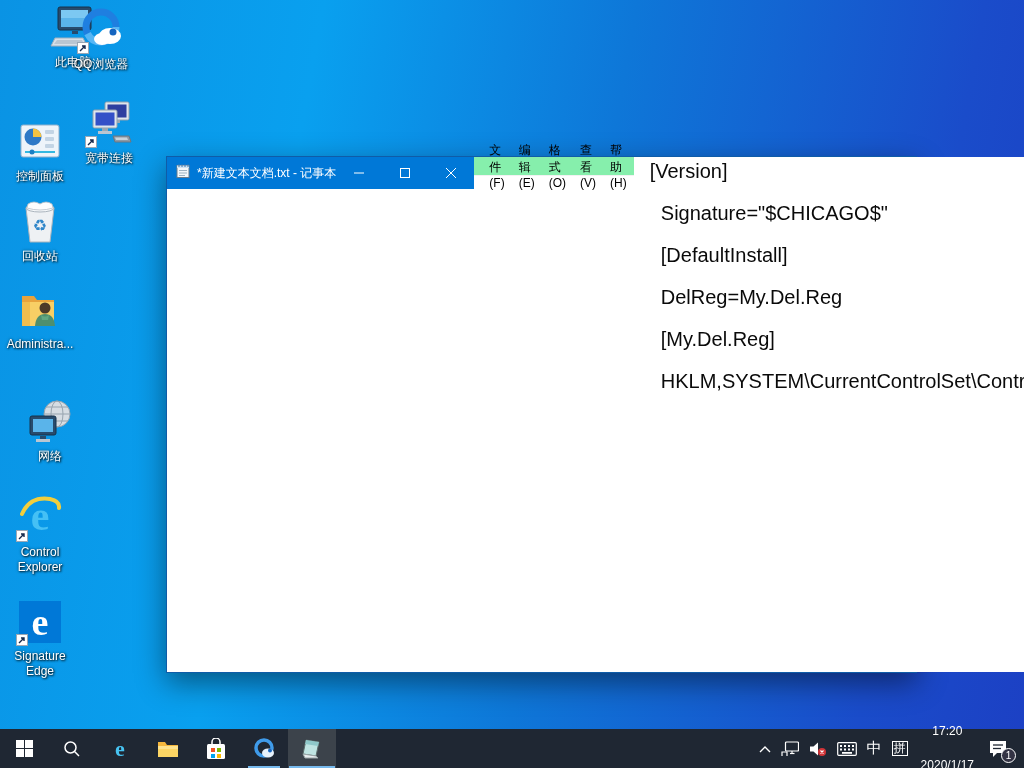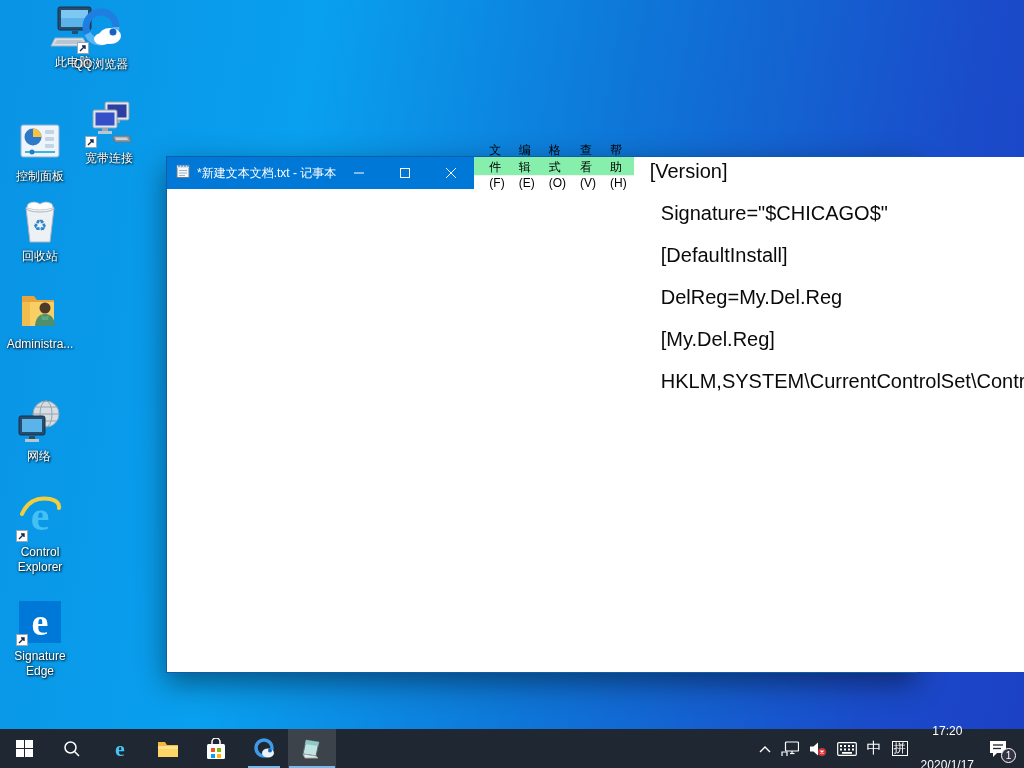--- a/index.html
+++ b/index.html
@@ -190,21 +190,21 @@
       <path d="M6 16 h32 v24 H6 Z" fill="#f8cf65"></path>
       <path d="M6 16 l8 0 0 24 -8 0 Z" fill="#f0bd4e"></path>
       <circle cx="29" cy="22" r="5.5" fill="#4d3a28"></circle>
       <path d="M19 40 q1 -12 10 -12 q9 0 10 12 Z" fill="#4e8f6e"></path>
       <path d="M25 29 q4 3 8 0 l-1 5 h-6 Z" fill="#61a882"></path>
     </svg>
   </div>
   <div class="lbl">Administra...</div>
 </div>
 
-<div class="desktop-icon" style="left:0; top:398px;align-items:center;">
+<div class="desktop-icon" style="left:11px; top:398px;align-items:center;">
   <div class="ibox">
     <svg width="48" height="48" viewBox="0 0 48 48">
       <circle cx="31" cy="16" r="13" fill="#d6dde3" stroke="#97a4af"></circle>
       <ellipse cx="31" cy="16" rx="6" ry="13" fill="none" stroke="#97a4af"></ellipse>
       <line x1="18" y1="16" x2="44" y2="16" stroke="#97a4af"></line>
       <line x1="20" y1="9" x2="42" y2="9" stroke="#97a4af"></line>
       <line x1="20" y1="23" x2="42" y2="23" stroke="#97a4af"></line>
       <rect x="4" y="18" width="26" height="19" rx="2" fill="#274b6d" stroke="#16334d"></rect>
       <rect x="7" y="21" width="20" height="13" fill="#5ab4ea"></rect>
       <rect x="14" y="38" width="6" height="3" fill="#274b6d"></rect>

